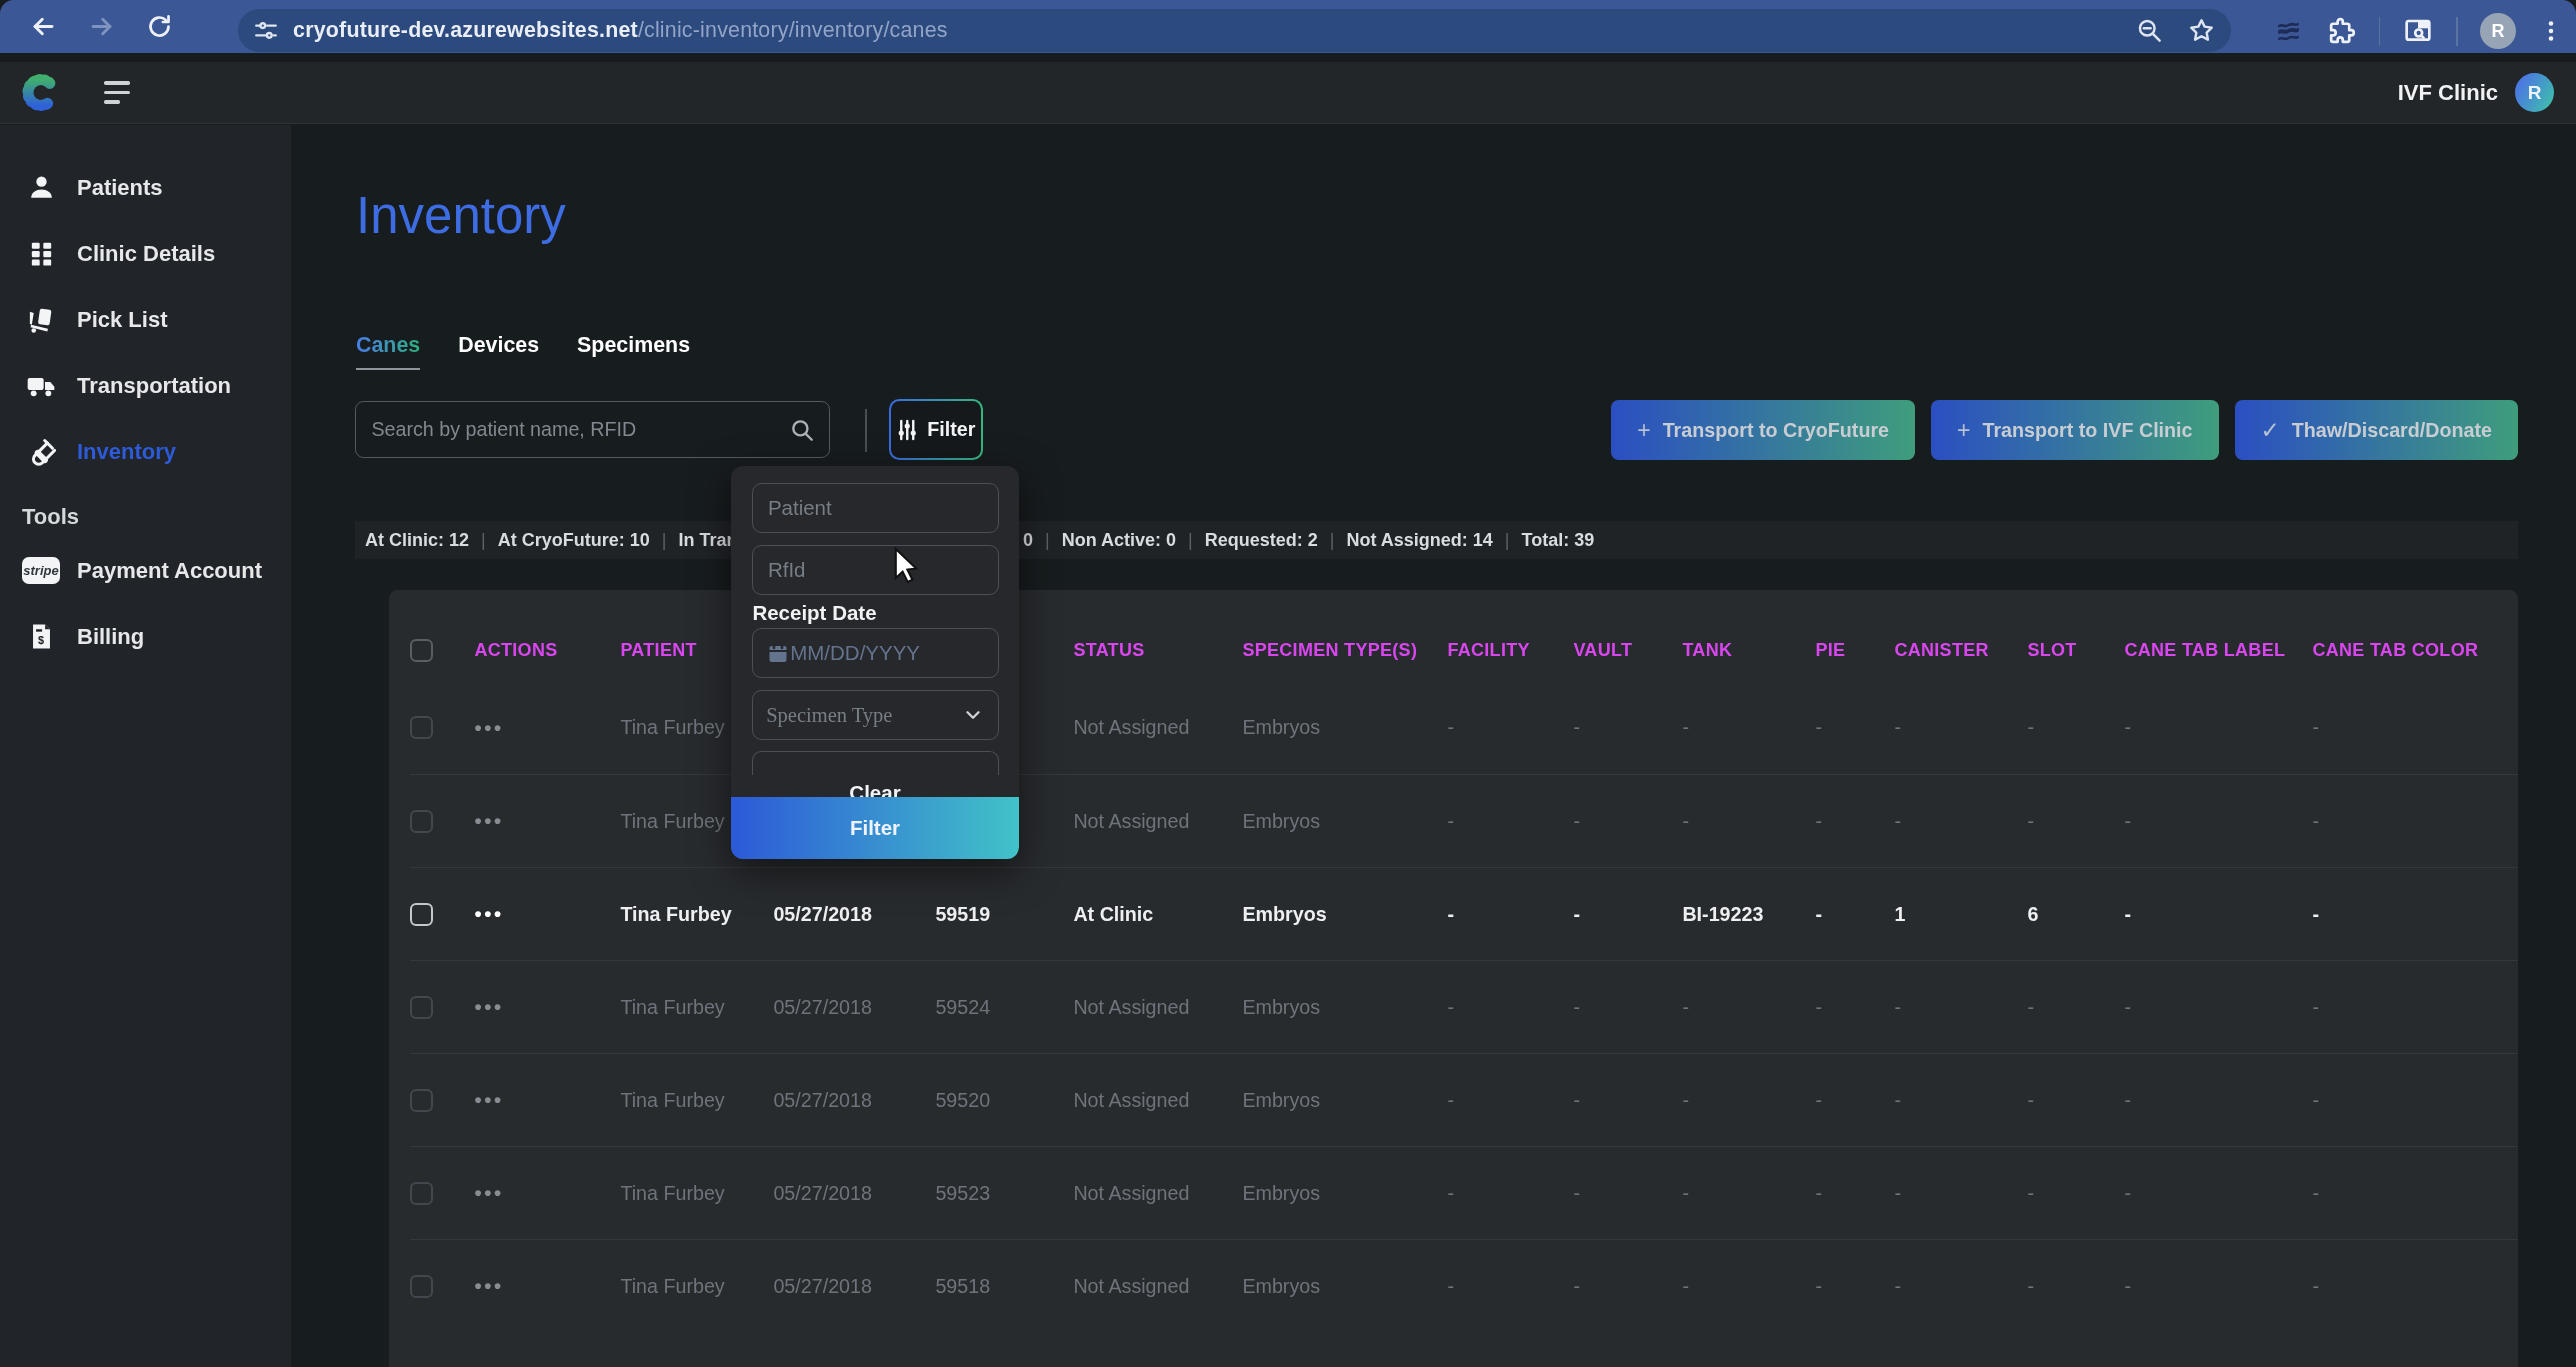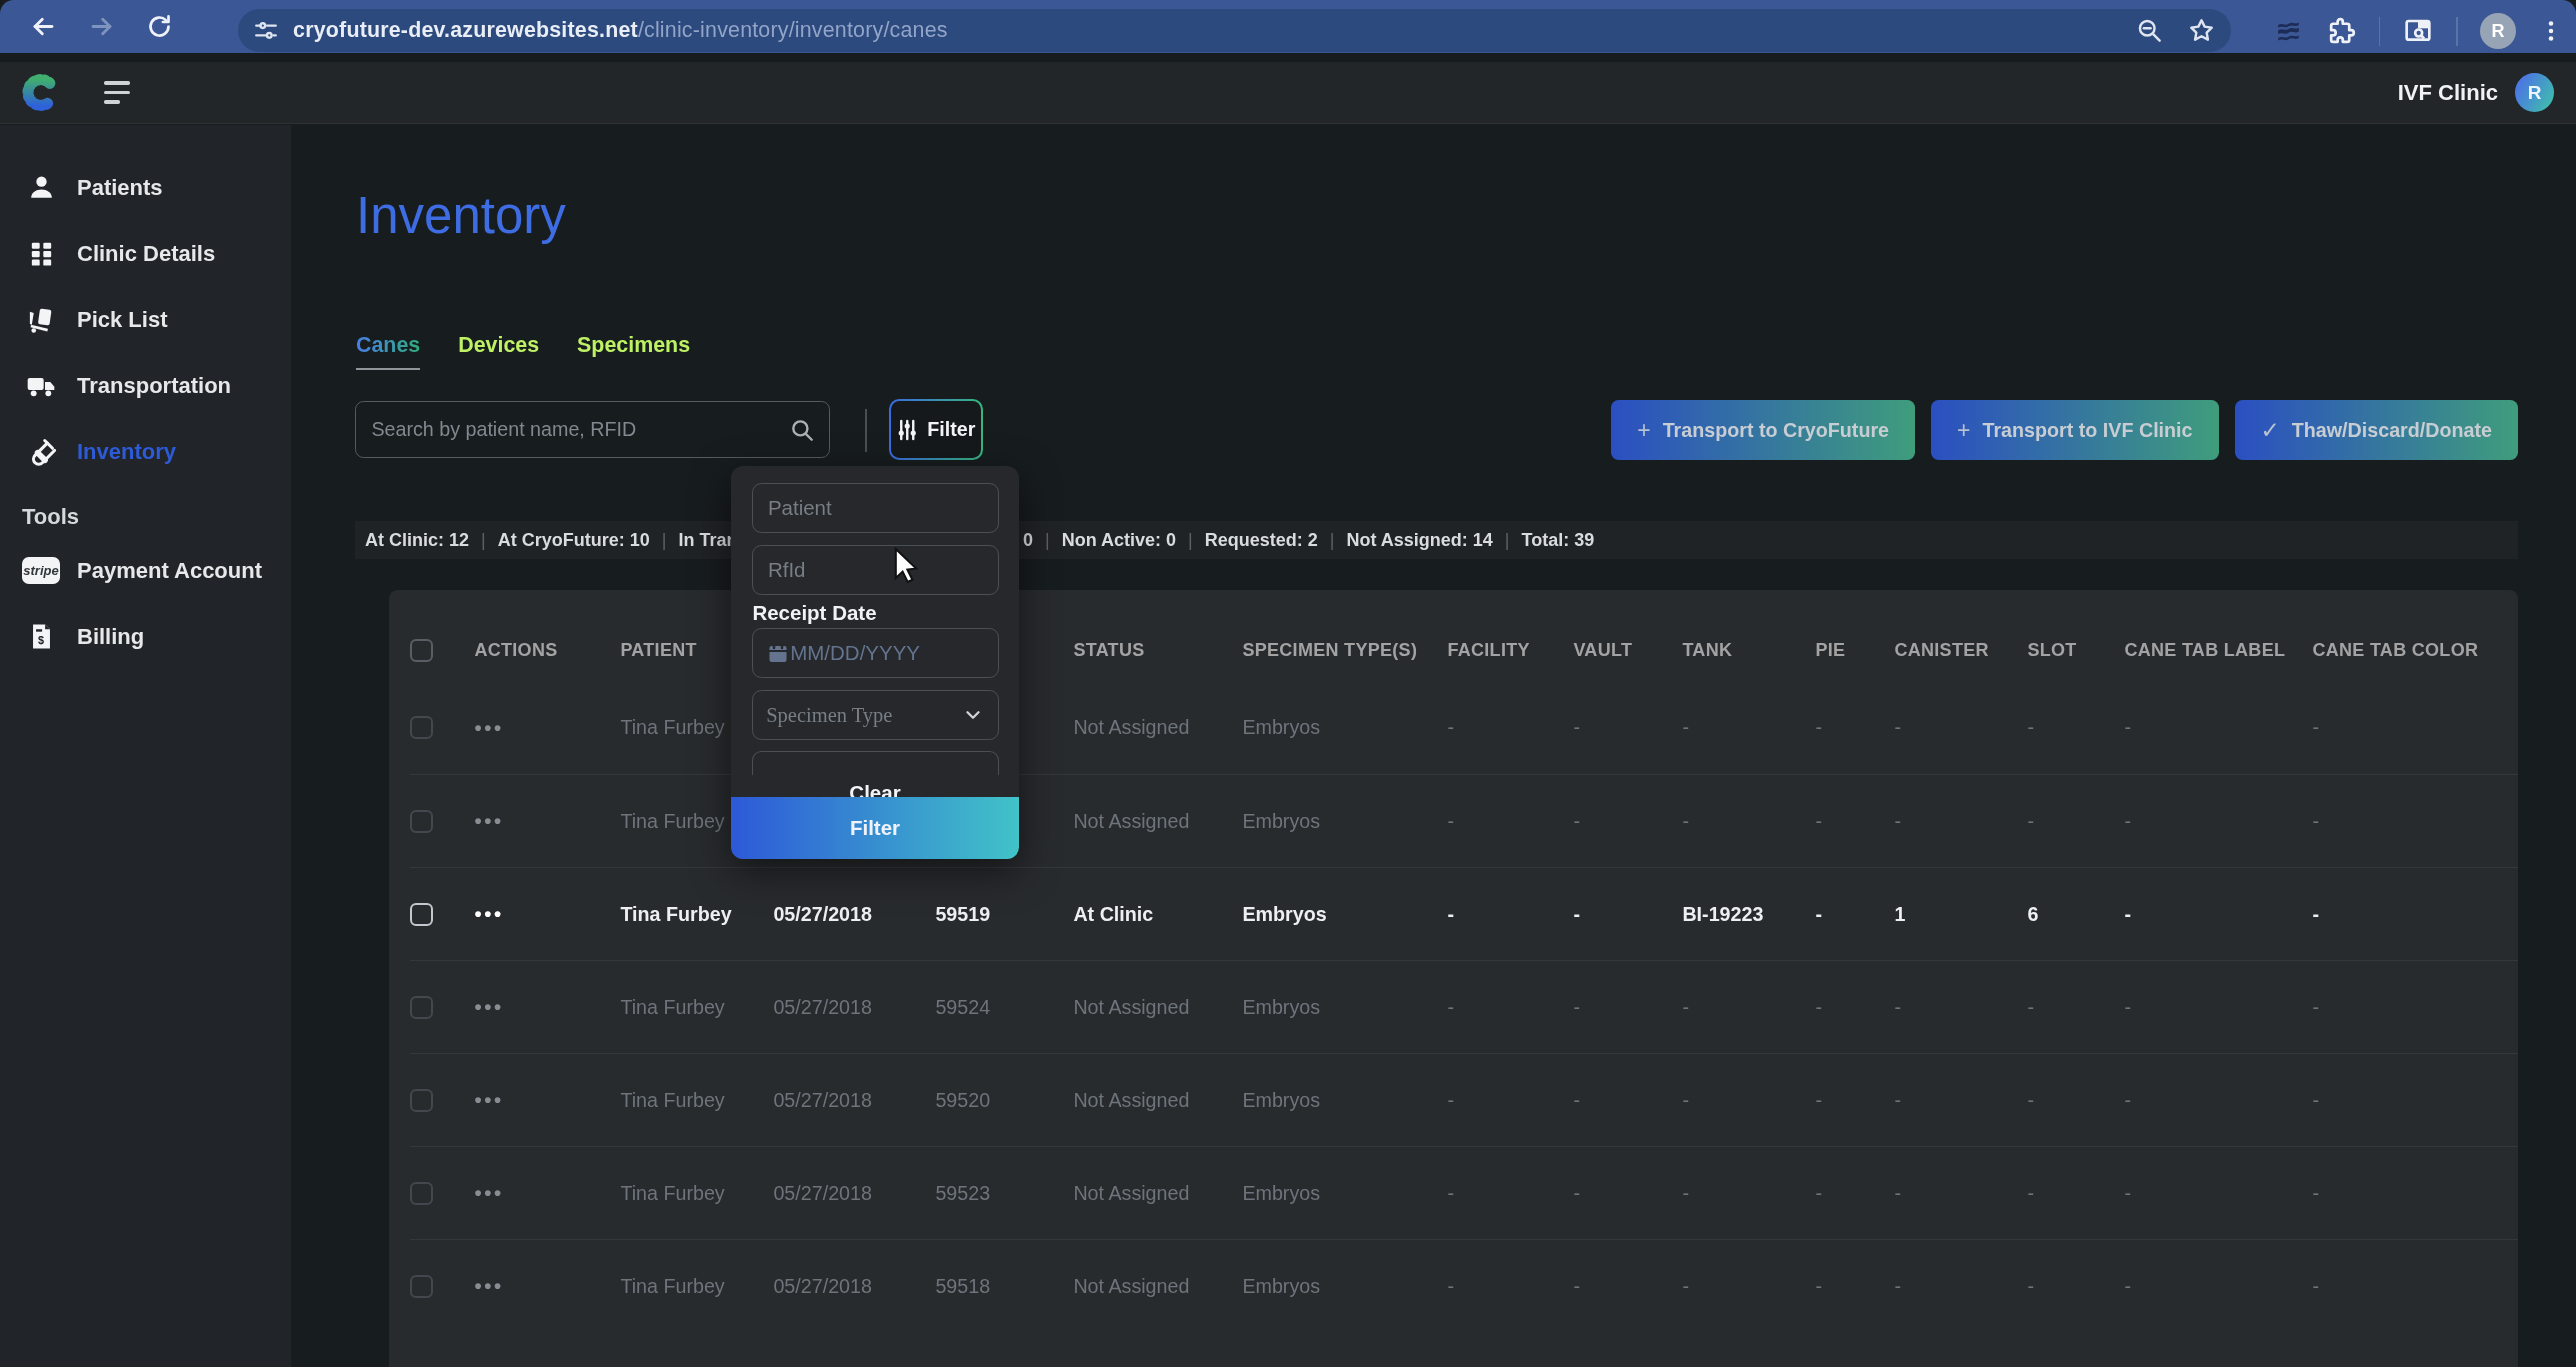--- a/index.html
+++ b/index.html
@@ -40,21 +40,21 @@
   .side-item .ic { width:38px; display:flex; justify-content:center; flex:0 0 38px; }
   .side-item .lbl { margin-left:17px; color:#e6e8ea; font-size:22px; font-weight:700; }
   .side-item.active .lbl { color:#2d5bd8; }
   .tools-hdr { margin:31px 0 19px 22px; color:#d6d9dc; font-size:22px; font-weight:700; }
   .stripe-badge { background:#f2f4f6; color:#33383d; border-radius:6.8px; width:39px; height:27px;
                   display:flex; align-items:center; justify-content:center; font-size:13px; font-weight:700; font-style:italic; }
 
   
   .page-title { position:absolute; left:356px; top:186px; font-size:51px; font-weight:500; color:#3e6ce2; }
   .tabs { position:absolute; left:356px; top:333px; display:flex; gap:38px; }
-  .tab { font-size:21.4px; font-weight:700; color:#bef264; padding-bottom:10.3px; cursor:pointer; }
+  .tab { font-size:21.4px; font-weight:700; color:#ffffff; padding-bottom:10.3px; cursor:pointer; }
   .tab.active { background:linear-gradient(90deg,#4a7de8,#2fae7e);
                 -webkit-background-clip:text; background-clip:text; color:transparent;
                 border-bottom:2.6px solid #8f959b; }
 
   .search-box { position:absolute; left:355px; top:401px; width:475px; height:57px;
                 border:0.9px solid #565b60; border-radius:8.5px; background:transparent;
                 display:flex; align-items:center; }
   .search-box input { flex:1; background:transparent; border:none; outline:none;
                       color:#c9ced3; font-size:19.7px; padding:0 13.7px 0 15.4px;
                       font-family:"Liberation Sans","DejaVu Sans",sans-serif; }
@@ -84,21 +84,21 @@
 
   
   .panel { position:absolute; left:389px; top:590px; width:2129px; height:778px;
            background:#282b2e; border-radius:8.5px 8.5px 0 0; padding:29px 0 0 21.4px; }
   .trow { display:grid;
           grid-template-columns:64px 146px 153px 162px 138px 169px 205px 126px 109px 133px 79px 133px 97px 188px 203px;
           align-items:center; }
   .trow.hdr { height:62px; }
   .trow.body { height:93px; border-top:0.9px solid #35383b; }
   .trow.body:first-of-type { border-top:none; }
-  .th { color:#a3a3a3; font-size:18px; font-weight:700; letter-spacing:0.3px; }
+  .th { color:#d946ef; font-size:18px; font-weight:700; letter-spacing:0.3px; }
   .td { color:#6e747b; font-size:19.7px; }
   .trow.hilite .td { color:#edeff1; font-weight:700; }
   .cbx { width:23px; height:23px; border:2.1px solid #43484e; border-radius:6px; cursor:pointer; }
   .trow.hilite .cbx, .hdr .cbx { border-color:#585e64; }
   .trow.hilite .cbx { border-color:#c2c8ce; }
   .dots { letter-spacing:2.6px; font-size:20.5px; color:#878d93; cursor:pointer; font-weight:700; }
   .trow.hilite .dots { color:#ffffff; }
 
   
   .popup { position:absolute; left:731px; top:466px; width:288px; height:393px;

